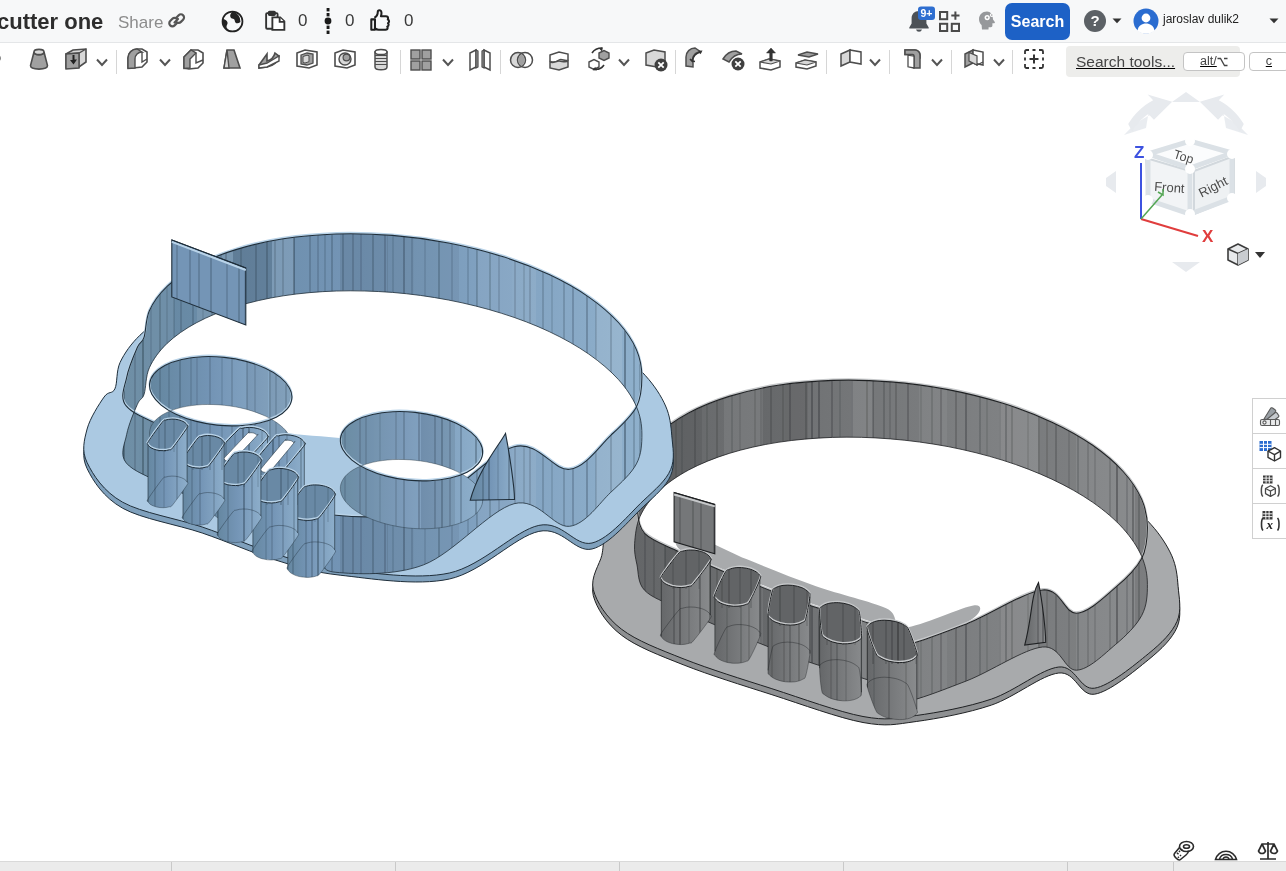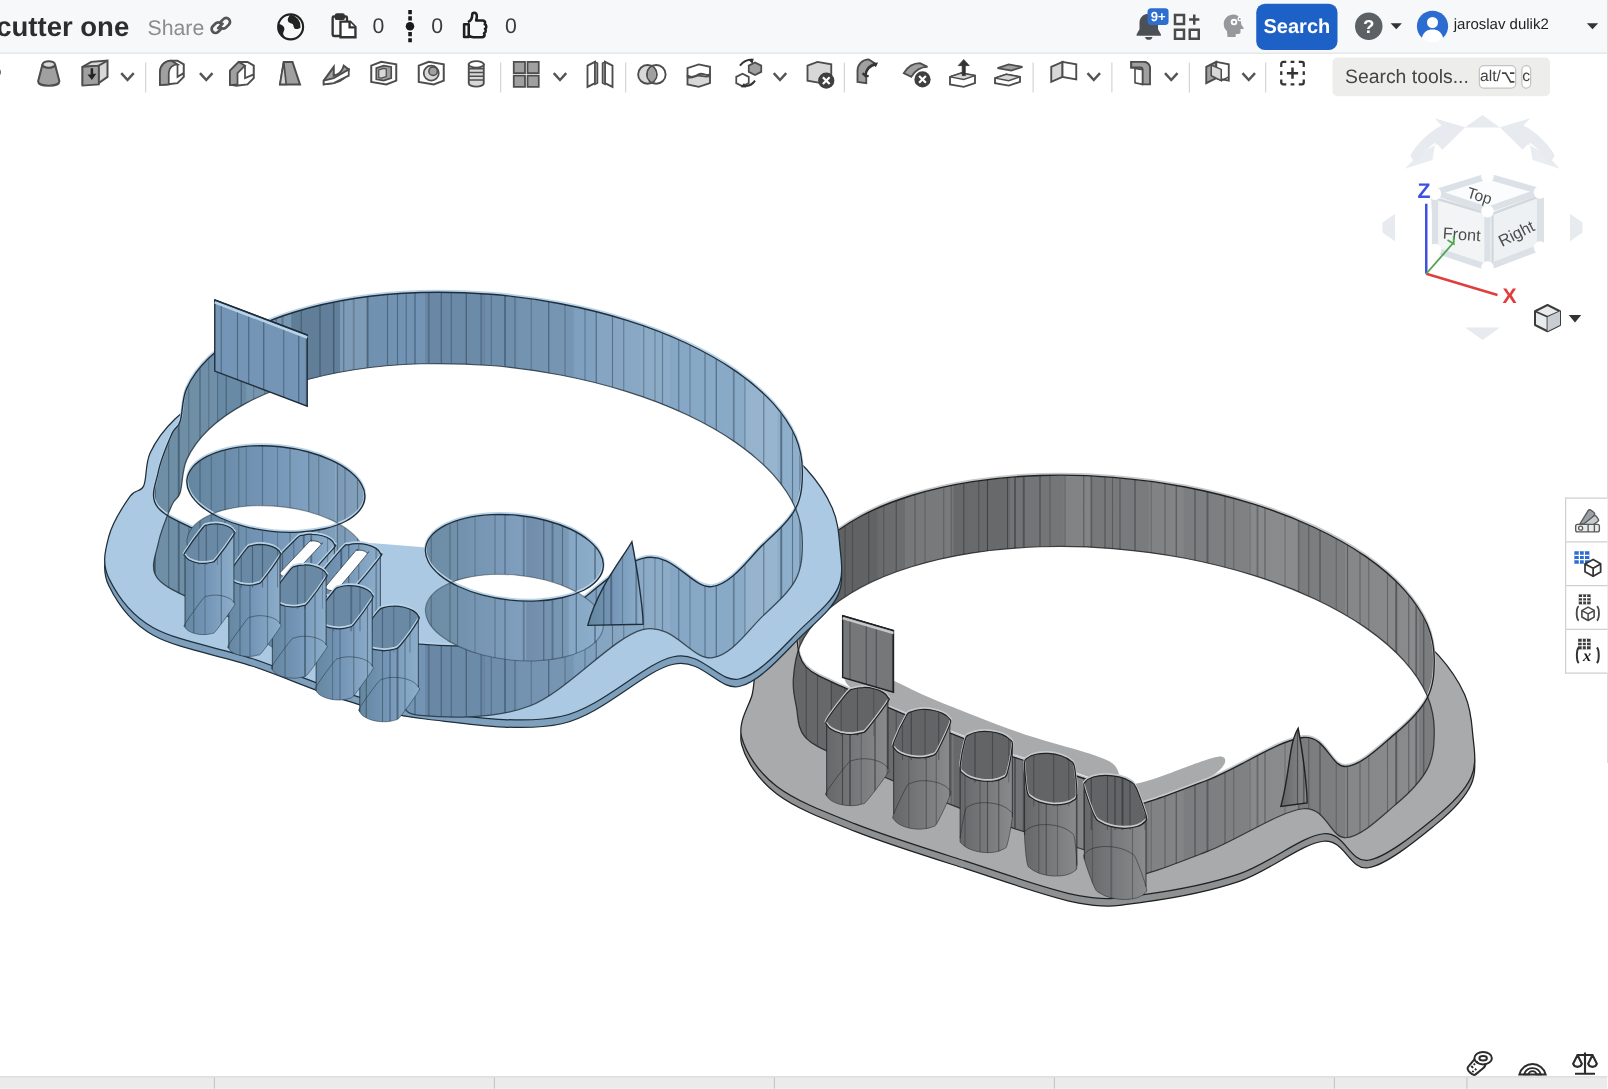--- a/index.html
+++ b/index.html
@@ -1,37 +1,37 @@
 <!DOCTYPE html>
 <html><head>
 <meta charset="utf-8">
 <style>
   html,body{margin:0;padding:0;width:1286px;height:871px;overflow:hidden;background:#fff;
     font-family:"Liberation Sans", sans-serif;}
-  #app{position:relative;width:1286px;height:664px;background:#404040;}
+  #app{position:relative;width:1286px;height:664px;background:#c2410c;}
   
   #topbar{position:absolute;left:0;top:0;width:1286px;height:42px;background:#f7f8f9;
     border-bottom:1px solid #e4e6e8;}
   #title{position:absolute;left:-3px;top:9px;font-size:22px;font-weight:bold;color:#2d2d2d;letter-spacing:0px;}
   #vlabel{position:absolute;left:118px;top:13px;font-size:17px;color:#8c8c8c;}
   .tbicon{position:absolute;top:0;height:42px;display:flex;align-items:center;}
   .cnt{font-size:17px;color:#3a3a3a;margin-left:10px;}
   
   #sharebtn{position:absolute;left:1005px;top:3px;width:65px;height:37px;background:#1d61c6;
     border-radius:7px;color:#fff;font-size:16px;font-weight:bold;text-align:center;line-height:37px;}
   #uname{position:absolute;left:1163px;top:12px;font-size:12px;color:#222;}
   
   #toolbar{position:absolute;left:0;top:43px;width:1286px;height:37px;background:#ffffff;}
   .ti{position:absolute;top:50%;transform:translate(-50%,-50%);}
   .tsep{position:absolute;top:7px;width:1px;height:24px;background:#d6d6d6;}
   #searchbox{position:absolute;left:1066px;top:3px;width:174px;height:31px;background:#ededeb;
-    border-radius:4px;display:flex;align-items:center;}
+    border-radius:4px;display:flex;align-items:center;text-decoration:underline;}
   #searchbox .st{font-size:15.5px;color:#454545;margin-left:10px;white-space:nowrap;}
   .kbd{background:#fff;border:1px solid #c4c4c4;border-radius:4px;font-size:12.5px;color:#444;
-    padding:1px 0;margin-left:4px;line-height:15px;white-space:nowrap;display:inline-flex;align-items:center;}
+    padding:1px 16px;margin-left:4px;line-height:15px;white-space:nowrap;display:inline-flex;align-items:center;}
   
   #viewport{position:absolute;left:0;top:80px;width:1286px;height:781px;background:#fff;}
   
   #rpanel{position:absolute;left:1252px;top:398px;width:34px;background:#fff;
     border:1px solid #d0d0d0;border-right:none;}
   .rcell{width:34px;height:34px;border-bottom:1px solid #d0d0d0;display:flex;align-items:center;justify-content:center;}
   .rcell:last-child{border-bottom:none;}
   
   #measicons{position:absolute;left:1172px;top:839px;display:flex;gap:17px;}
   

